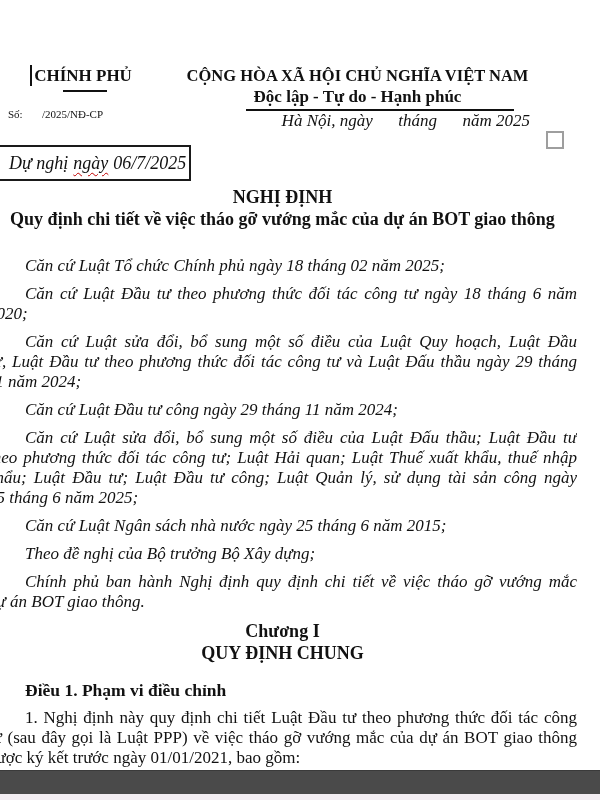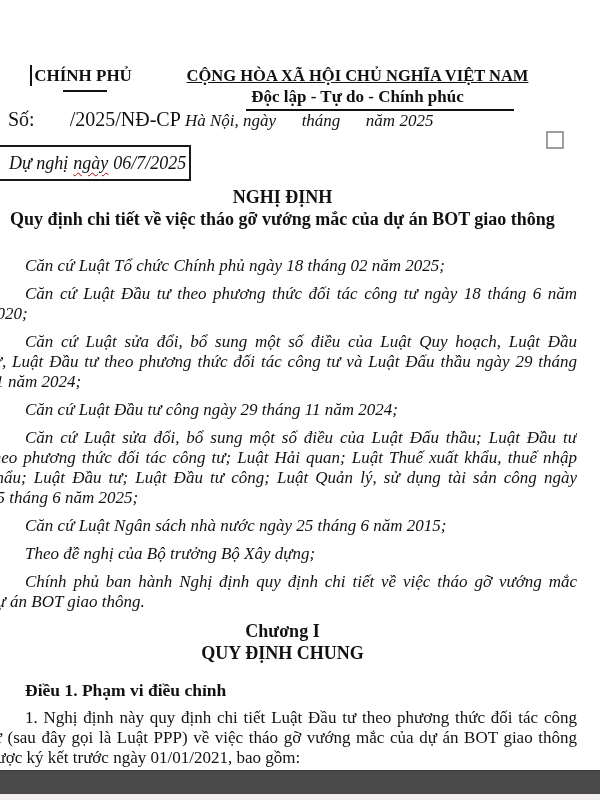--- a/index.html
+++ b/index.html
@@ -6,26 +6,26 @@
   body{
     width:600px;height:800px;overflow:hidden;background:#ffffff;
     font-family:"Liberation Serif","DejaVu Serif",serif;color:#111111;
     position:relative;
   }
   .abs{position:absolute;}
   
   .issuer{left:-12px;top:66px;width:190px;text-align:center;font-weight:bold;font-size:17px;white-space:nowrap;}
   .cursor-bar{left:30px;top:65px;width:2px;height:21px;background:#111;}
   .issuer-rule{left:63px;top:90px;width:44px;height:2px;background:#111;}
-  .doc-number{left:8px;top:108px;font-size:20px;white-space:nowrap;}
+  .doc-number{left:8px;top:108px;font-size:11px;white-space:nowrap;}
   .right-col{left:185px;top:66px;width:345px;text-align:center;}
-  .nat-title{font-weight:bold;font-size:16.5px;line-height:20px;white-space:nowrap;text-decoration:underline;}
+  .nat-title{font-weight:bold;font-size:16.5px;line-height:20px;white-space:nowrap;}
   .nat-motto{font-weight:bold;font-size:17px;line-height:21px;white-space:nowrap;}
   .motto-rule{left:246px;top:109px;width:268px;height:1.5px;background:#111;}
-  .place-date{left:185px;top:111px;width:345px;text-align:left;font-style:italic;font-size:17px;white-space:nowrap;}
+  .place-date{left:185px;top:111px;width:345px;text-align:right;font-style:italic;font-size:17px;white-space:nowrap;}
   .anchor-square{left:546px;top:131px;width:14px;height:14px;border:2px solid #9e9e9e;background:#fff;}
   
   .draft-box{left:-3px;top:145px;width:180px;height:32px;border:2px solid #1a1a1a;
              font-style:italic;font-size:18px;line-height:32px;padding-left:10px;white-space:nowrap;background:#fff;}
   .sp-word{margin:0 5px;text-decoration:underline wavy #c00000 1px;text-underline-offset:3px;}
   
   .title-block{left:-12px;top:186px;width:589px;text-align:center;}
   .doc-type{font-weight:bold;font-size:18px;line-height:22px;}
   .doc-subject{font-weight:bold;font-size:18px;line-height:22px;white-space:nowrap;}
   
@@ -45,21 +45,21 @@
 </head>
 <body>
 
 <div class="abs cursor-bar"></div>
 <div class="abs issuer">CHÍNH PHỦ</div>
 <div class="abs issuer-rule"></div>
 <div class="abs doc-number">Số:&nbsp;&nbsp;&nbsp;&nbsp;&nbsp;&nbsp;&nbsp;/2025/NĐ-CP</div>
 
 <div class="abs right-col">
   <div class="nat-title">CỘNG HÒA XÃ HỘI CHỦ NGHĨA VIỆT NAM</div>
-  <div class="nat-motto">Độc lập - Tự do - Chính phúc</div>
+  <div class="nat-motto">Độc lập - Tự do - Hạnh phúc</div>
 </div>
 <div class="abs motto-rule"></div>
 <div class="abs place-date">Hà Nội, ngày&nbsp;&nbsp;&nbsp;&nbsp;&nbsp;&nbsp;tháng&nbsp;&nbsp;&nbsp;&nbsp;&nbsp;&nbsp;năm 2025</div>
 <div class="abs anchor-square"></div>
 
 <div class="abs draft-box"><span>Dự nghị</span><span class="sp-word">ngày</span><span>06/7/2025</span></div>
 
 <div class="abs title-block">
   <div class="doc-type">NGHỊ ĐỊNH</div>
   <div class="doc-subject">Quy định chi tiết về việc tháo gỡ vướng mắc của dự án BOT giao thông</div>

